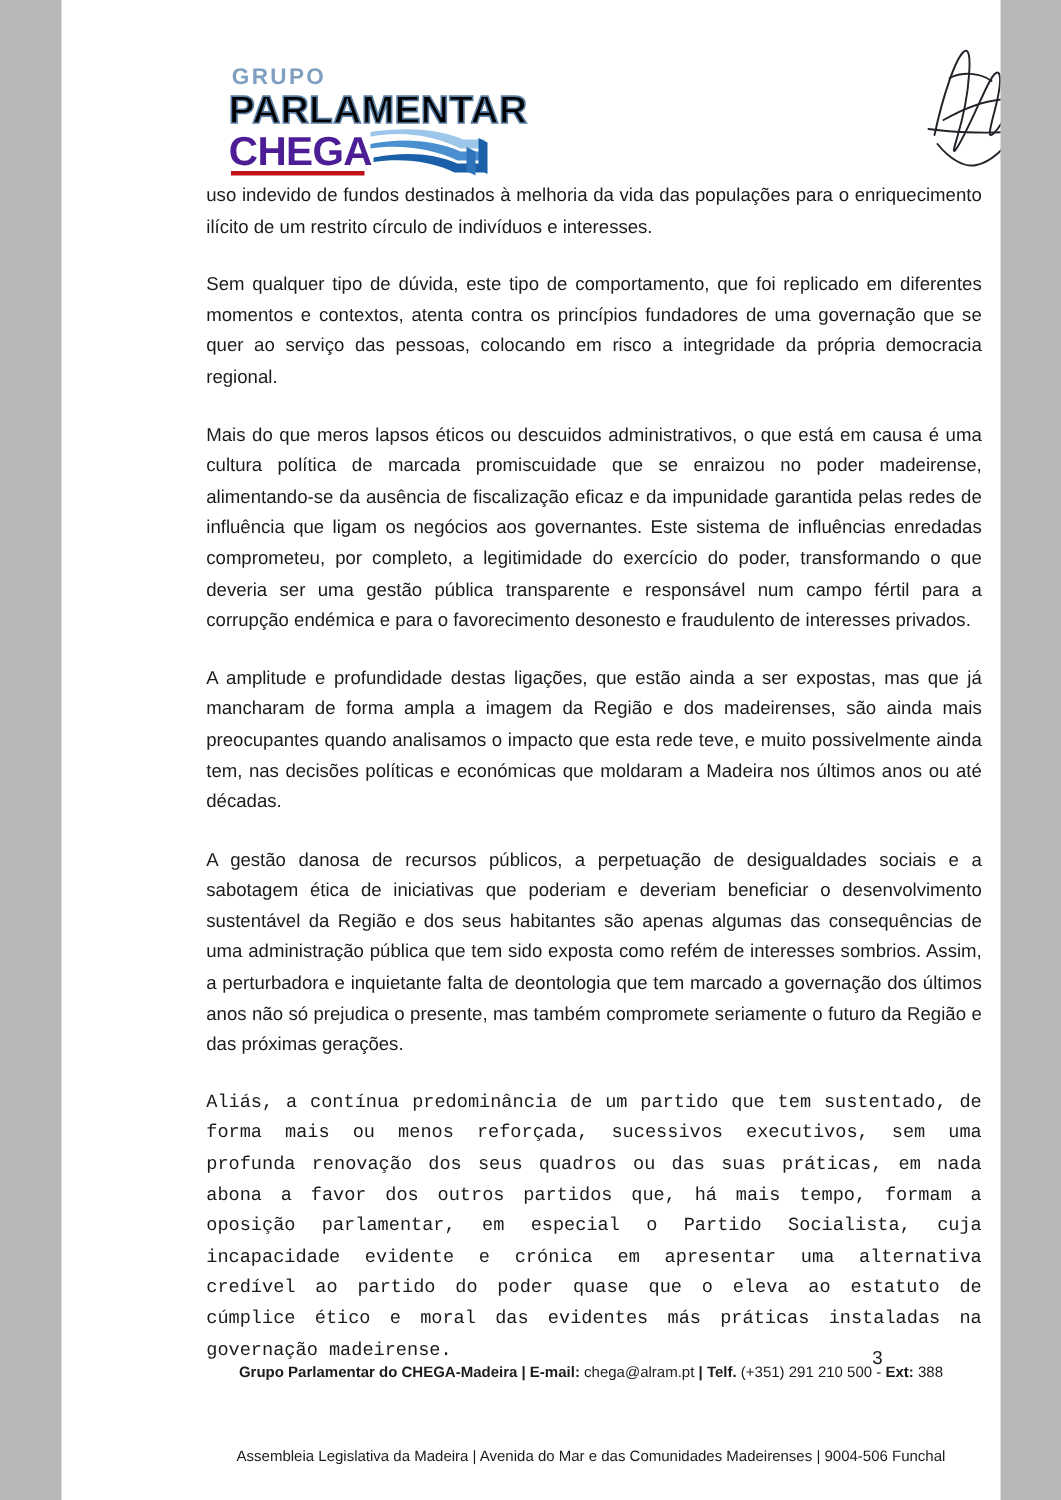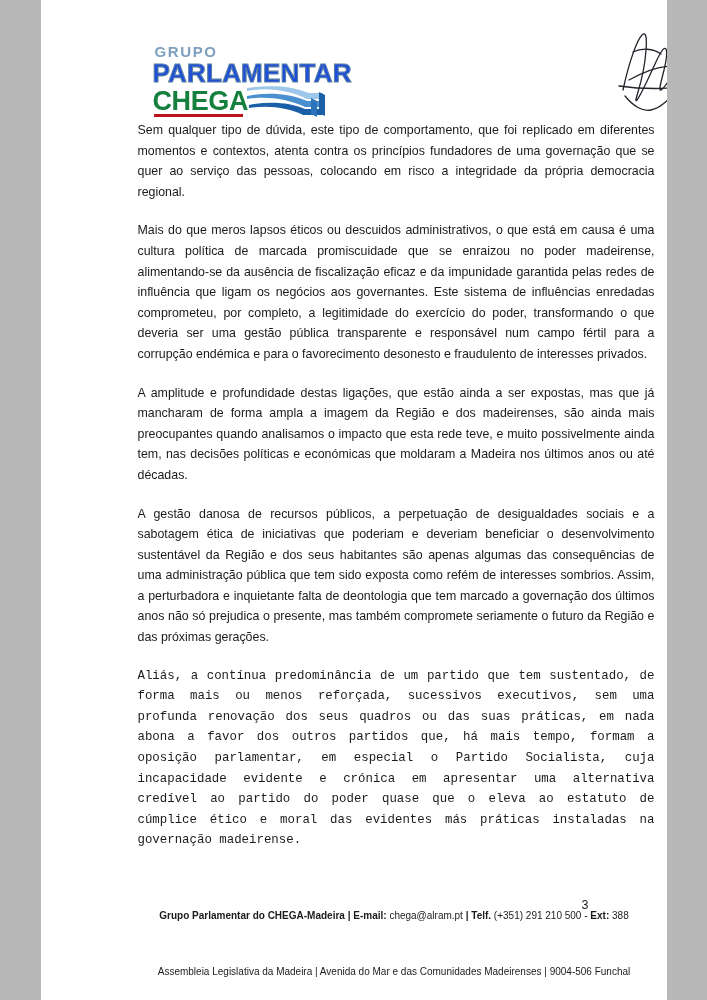--- a/index.html
+++ b/index.html
@@ -45,36 +45,36 @@
     color: #7e9fc0;
     line-height: 1;
     margin: 0 0 1px 2px;
   }
   .logo-parlamentar {
     font-family: "Liberation Sans", sans-serif;
     font-size: 26px;
     font-weight: bold;
     letter-spacing: 0.2px;
     line-height: 1;
-    color: #1d4ed8;
+    color: #000000;
     -webkit-text-stroke: 1.1px #5a7fa5;
     margin: 0 0 2px 0;
     white-space: nowrap;
   }
   .logo-bottom {
     position: relative;
     height: 31px;
   }
   .logo-chega {
     font-family: "Liberation Sans", sans-serif;
     font-size: 27px;
     font-weight: bold;
     letter-spacing: -0.4px;
     line-height: 1;
-    color: #15803d;
+    color: #4c1d95;
     position: absolute;
     left: 0;
     top: 0;
   }
   .logo-redbar {
     position: absolute;
     left: 1px;
     top: 26px;
     width: 89px;
     height: 3px;
@@ -172,20 +172,21 @@
         <path d="M22 74 C 30 84, 40 90, 48 88 C 58 86, 68 76, 74 66"></path>
         <path d="M30 30 C 38 26, 50 26, 58 32"></path>
         <path d="M100 33 C 104 30, 108 30, 111 32"></path>
         <path d="M26 58 C 40 50, 56 44, 70 44"></path>
       </g>
     </svg>
 
   </div>
 
   <div id="content">
+    <p class="para">uso indevido de fundos destinados à melhoria da vida das populações para o enriquecimento ilícito de um restrito círculo de indivíduos e interesses.</p>
     <p class="para">Sem qualquer tipo de dúvida, este tipo de comportamento, que foi replicado em diferentes momentos e contextos, atenta contra os princípios fundadores de uma governação que se quer ao serviço das pessoas, colocando em risco a integridade da própria democracia regional.</p>
     <p class="para">Mais do que meros lapsos éticos ou descuidos administrativos, o que está em causa é uma cultura política de marcada promiscuidade que se enraizou no poder madeirense, alimentando-se da ausência de fiscalização eficaz e da impunidade garantida pelas redes de influência que ligam os negócios aos governantes. Este sistema de influências enredadas comprometeu, por completo, a legitimidade do exercício do poder, transformando o que deveria ser uma gestão pública transparente e responsável num campo fértil para a corrupção endémica e para o favorecimento desonesto e fraudulento de interesses privados.</p>
     <p class="para">A amplitude e profundidade destas ligações, que estão ainda a ser expostas, mas que já mancharam de forma ampla a imagem da Região e dos madeirenses, são ainda mais preocupantes quando analisamos o impacto que esta rede teve, e muito possivelmente ainda tem, nas decisões políticas e económicas que moldaram a Madeira nos últimos anos ou até décadas.</p>
     <p class="para">A gestão danosa de recursos públicos, a perpetuação de desigualdades sociais e a sabotagem ética de iniciativas que poderiam e deveriam beneficiar o desenvolvimento sustentável da Região e dos seus habitantes são apenas algumas das consequências de uma administração pública que tem sido exposta como refém de interesses sombrios. Assim, a perturbadora e inquietante falta de deontologia que tem marcado a governação dos últimos anos não só prejudica o presente, mas também compromete seriamente o futuro da Região e das próximas gerações.</p>
     <p class="para">Aliás, a contínua predominância de um partido que tem sustentado, de forma mais ou menos reforçada, sucessivos executivos, sem uma profunda renovação dos seus quadros ou das suas práticas, em nada abona a favor dos outros partidos que, há mais tempo, formam a oposição parlamentar, em especial o Partido Socialista, cuja incapacidade evidente e crónica em apresentar uma alternativa credível ao partido do poder quase que o eleva ao estatuto de cúmplice ético e moral das evidentes más práticas instaladas na governação madeirense.</p>
   </div>
 
   <div id="page-number">3</div>
 
   <div id="footer">

